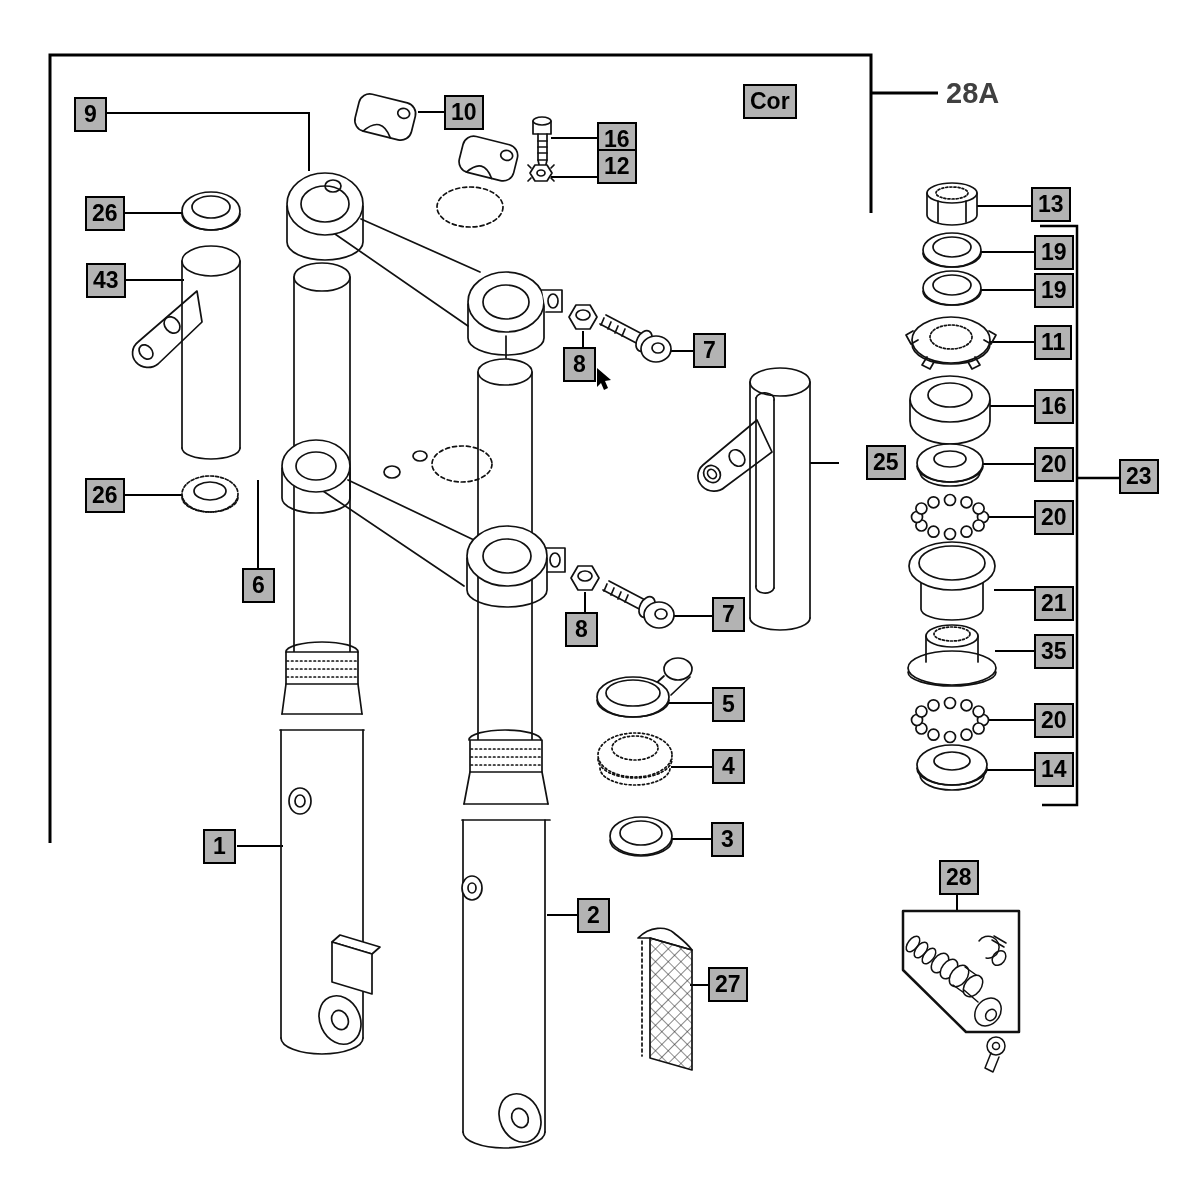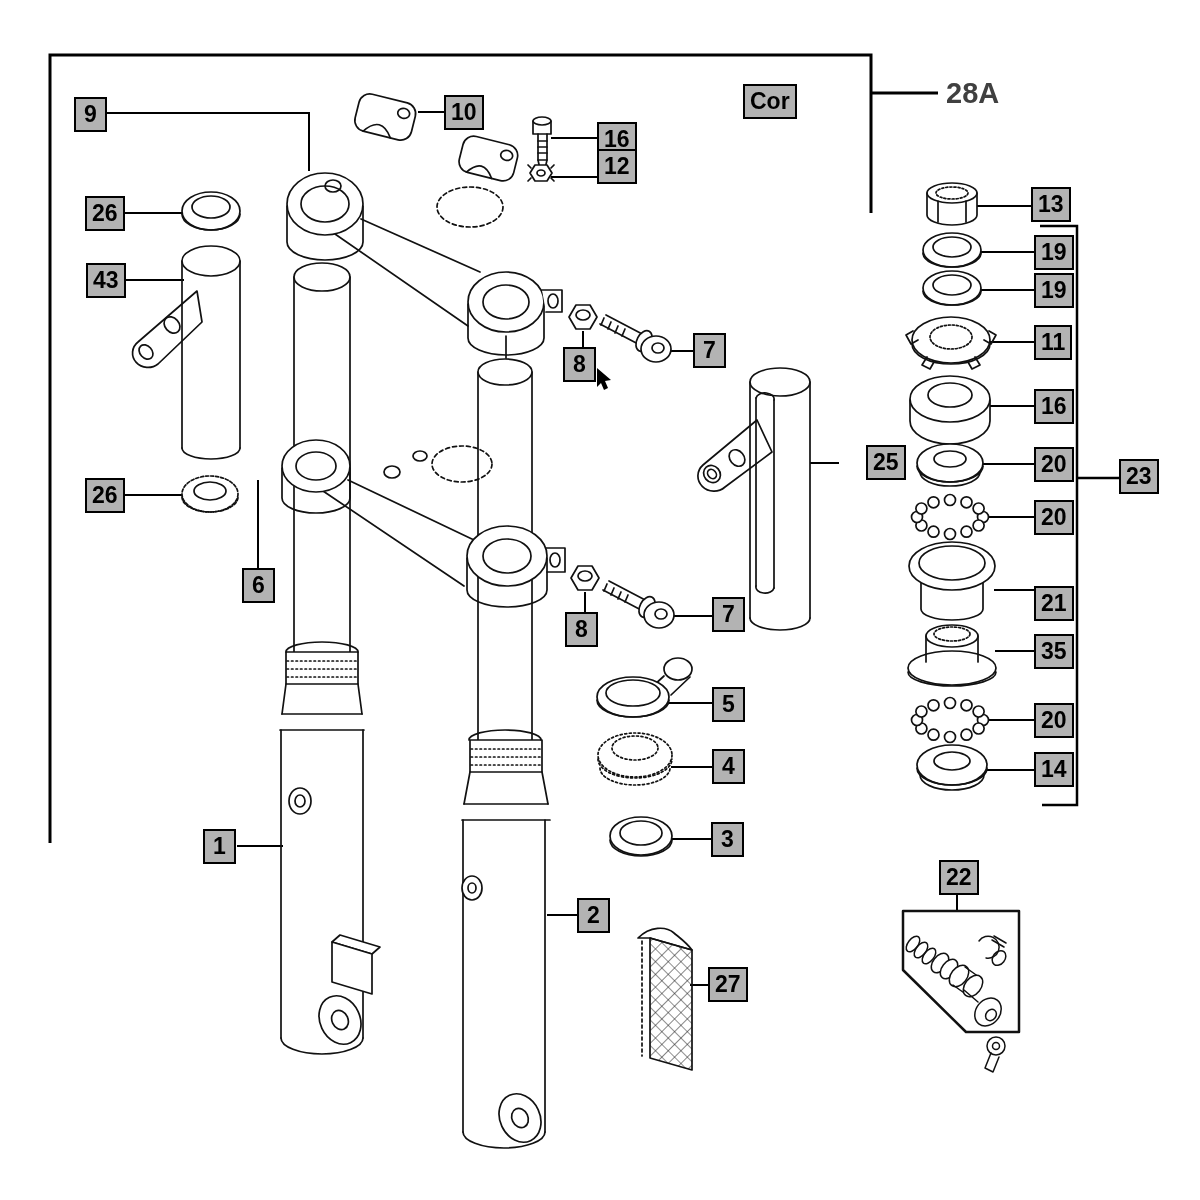--- a/index.html
+++ b/index.html
@@ -379,16 +379,16 @@
 <div class="plabel" style="left:1034px;top:500px">20</div>
 <div class="plabel" style="left:1034px;top:586px">21</div>
 <div class="plabel" style="left:1034px;top:634px">35</div>
 <div class="plabel" style="left:712px;top:687px">5</div>
 <div class="plabel" style="left:1034px;top:703px">20</div>
 <div class="plabel" style="left:712px;top:749px">4</div>
 <div class="plabel" style="left:1034px;top:752px">14</div>
 <div class="plabel" style="left:711px;top:822px">3</div>
 <div class="plabel" style="left:203px;top:829px">1</div>
 <div class="plabel" style="left:577px;top:898px">2</div>
-<div class="plabel" style="left:939px;top:860px">22</div>
+<div class="plabel" style="left:939px;top:860px">28</div>
 <div class="plabel" style="left:708px;top:967px">27</div>
 
 </div>
 
 </body></html>

